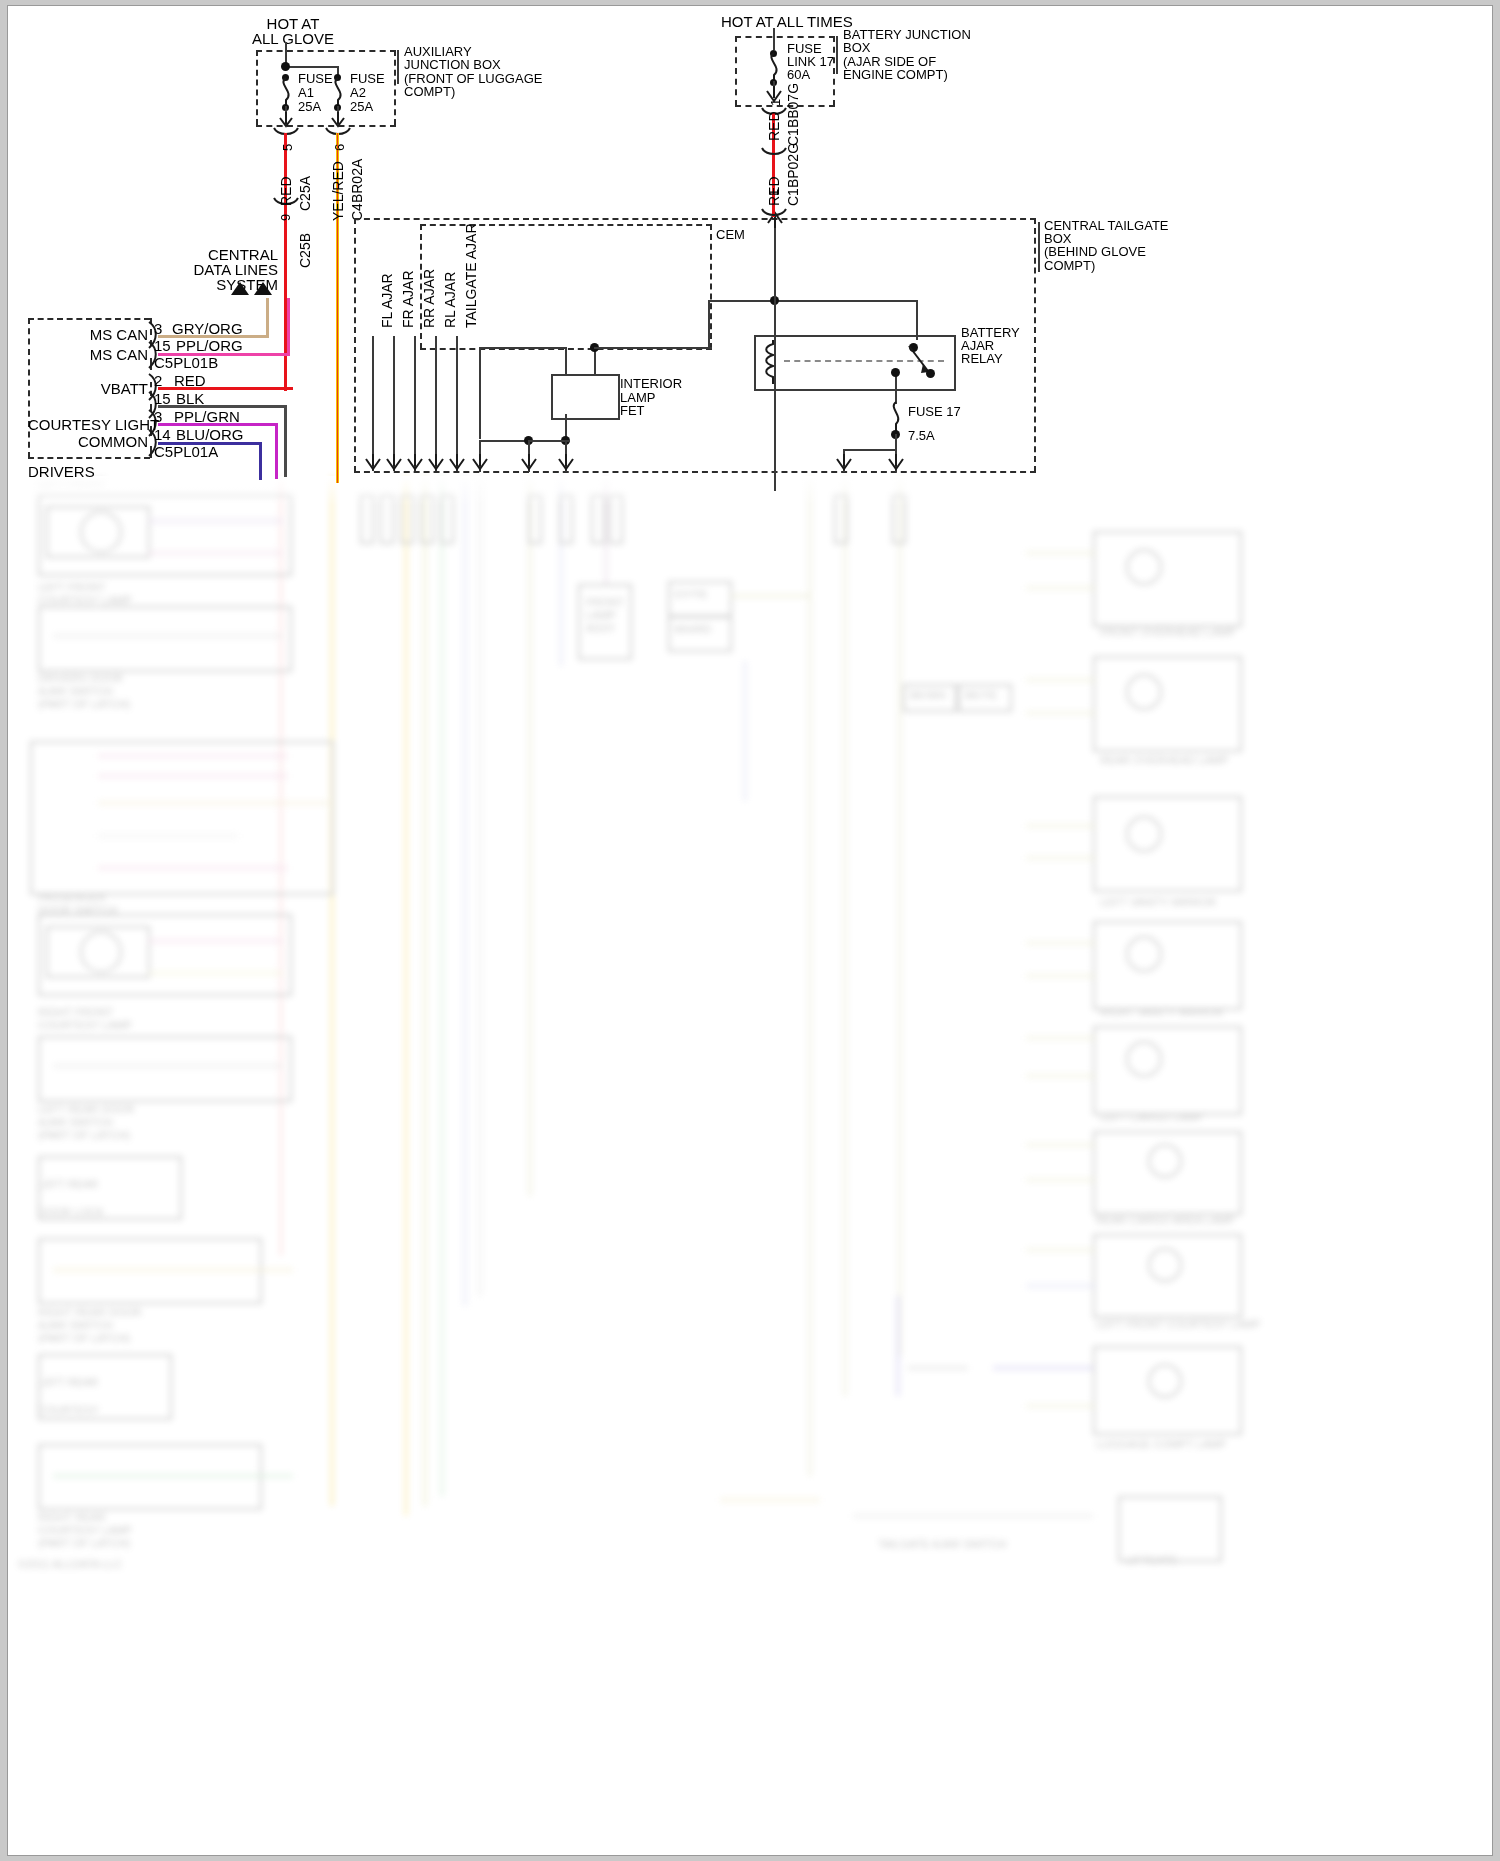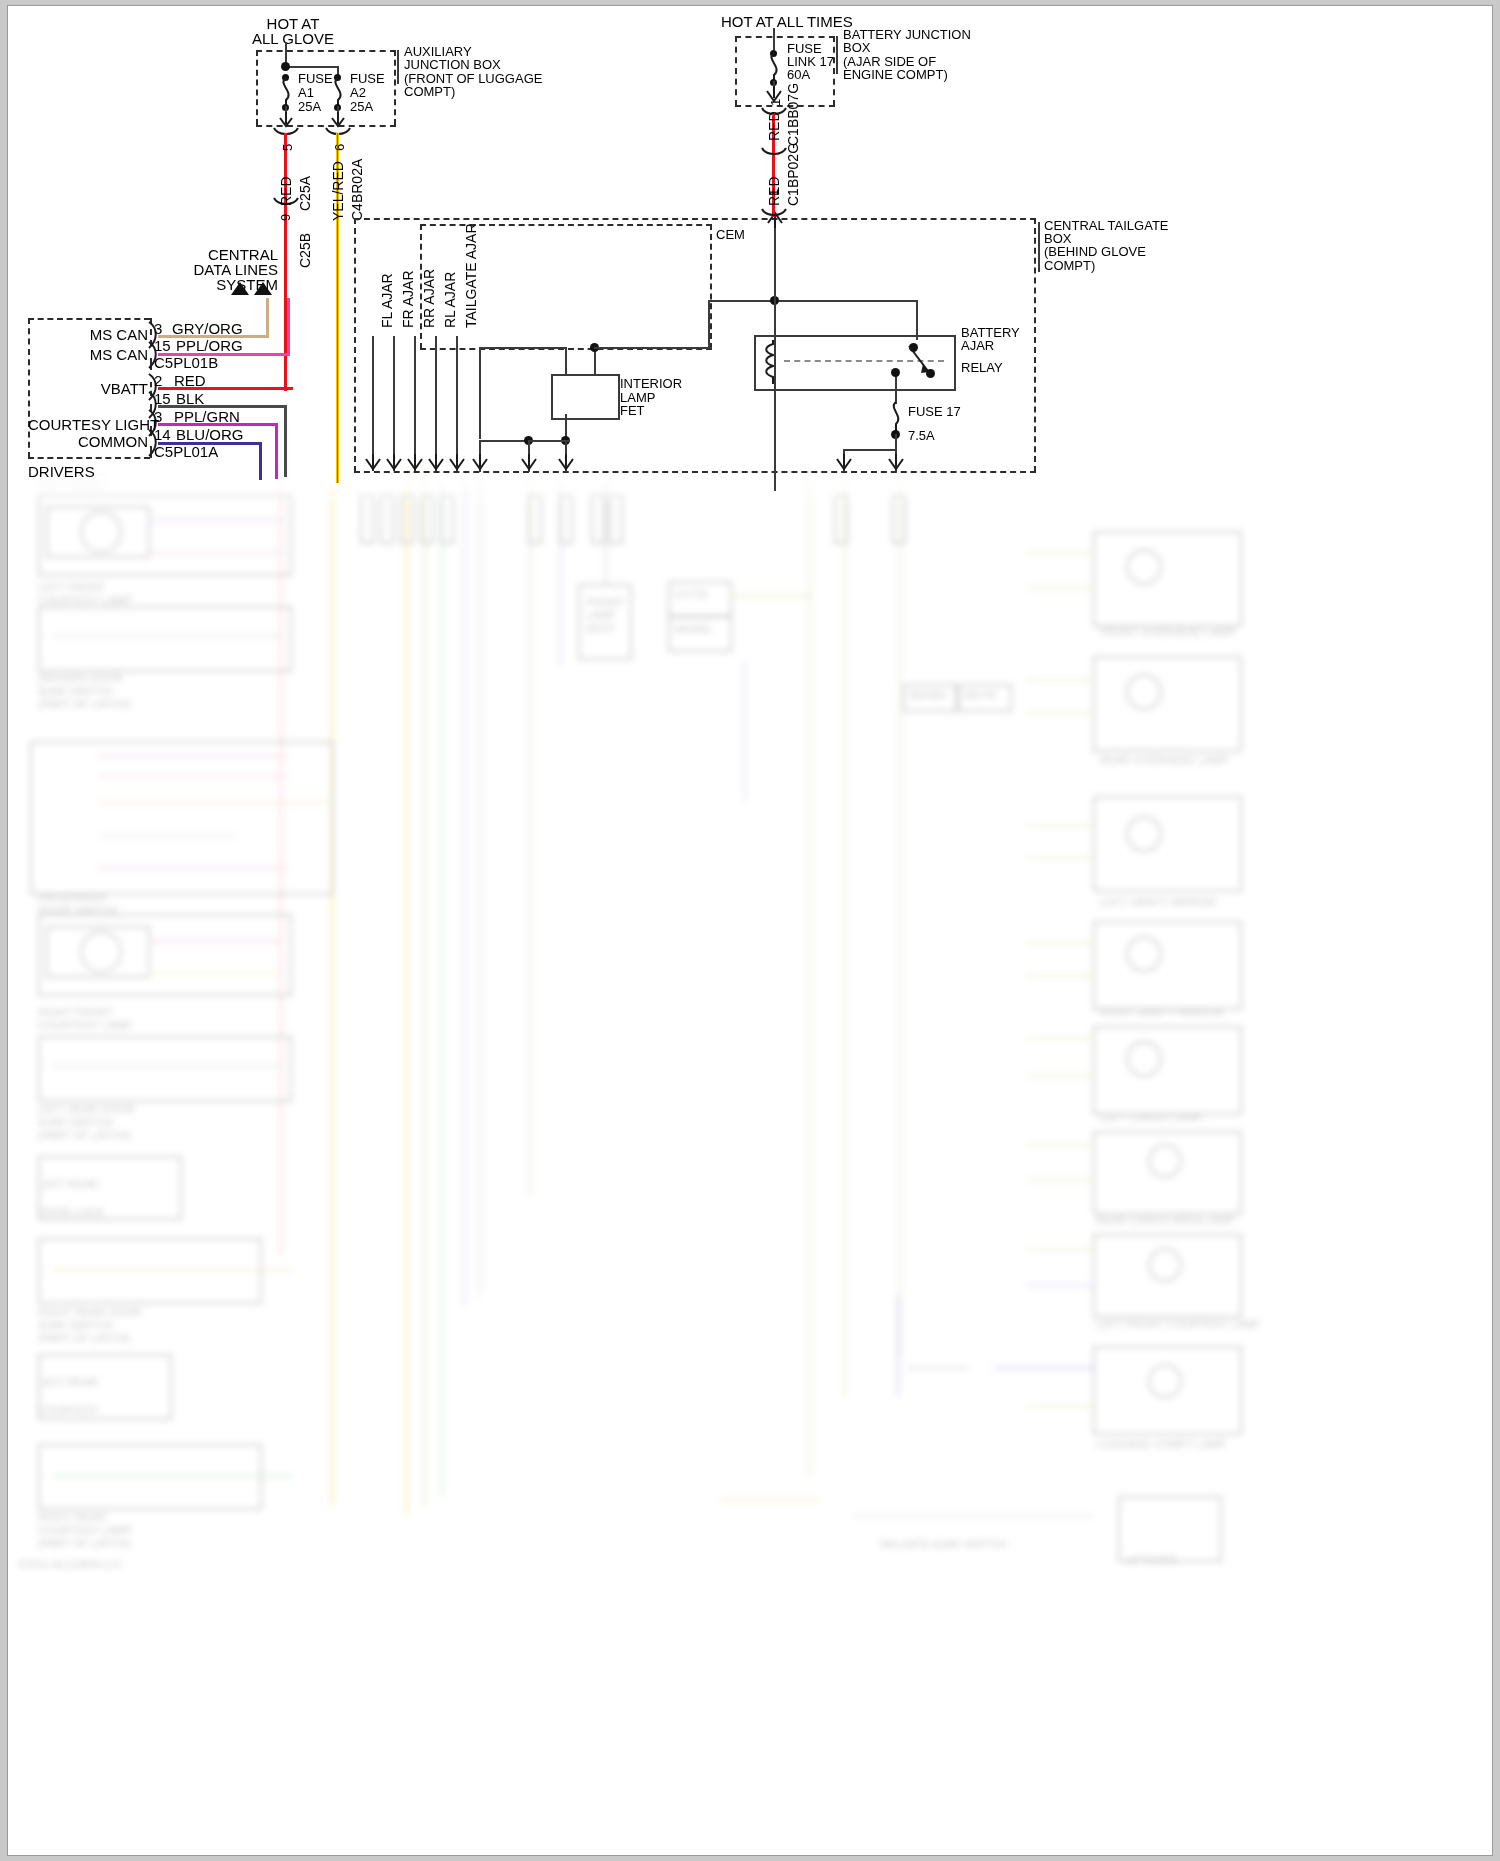--- a/index.html
+++ b/index.html
@@ -449,21 +449,21 @@
       </svg>
       <div style="position:absolute;left:776px;top:354px;width:160px;height:0;border-top:2px dashed #8a8a8a;"></div>
       <div class="dot" style="left:901px;top:337px;"></div>
       <svg style="left:898px;top:340px;width:30px;height:32px;" viewBox="0 0 30 32">
         <path d="M3 0 L22 25" fill="none" stroke="#1a1a1a" stroke-width="2"></path>
         <path d="M17 18 L23 26 L15 27 Z" fill="#1a1a1a"></path>
       </svg>
       <div class="dot" style="left:918px;top:363px;"></div>
       <div class="t sm" style="left:953px;top:320px;">BATTERY</div>
       <div class="t sm" style="left:953px;top:333px;">AJAR</div>
-      <div class="t sm" style="left:953px;top:355px;">RELAY</div>
+      <div class="t sm" style="left:953px;top:346px;">RELAY</div>
 
       <div class="ln h" style="left:700px;top:294px;width:210px;"></div>
       <div class="ln v" style="left:908px;top:294px;height:40px;"></div>
       <div class="dot" style="left:762px;top:290px;"></div>
       <div class="ln v" style="left:700px;top:294px;height:47px;"></div>
       <div class="ln v" style="left:766px;top:215px;height:270px;"></div>
       <svg style="left:757px;top:200px;width:20px;height:22px;" viewBox="0 0 20 22">
           <path d="M10 22 L10 10 M3 17 L10 7 L17 17" fill="none" stroke="#1a1a1a" stroke-width="2"></path>
         </svg>
 

